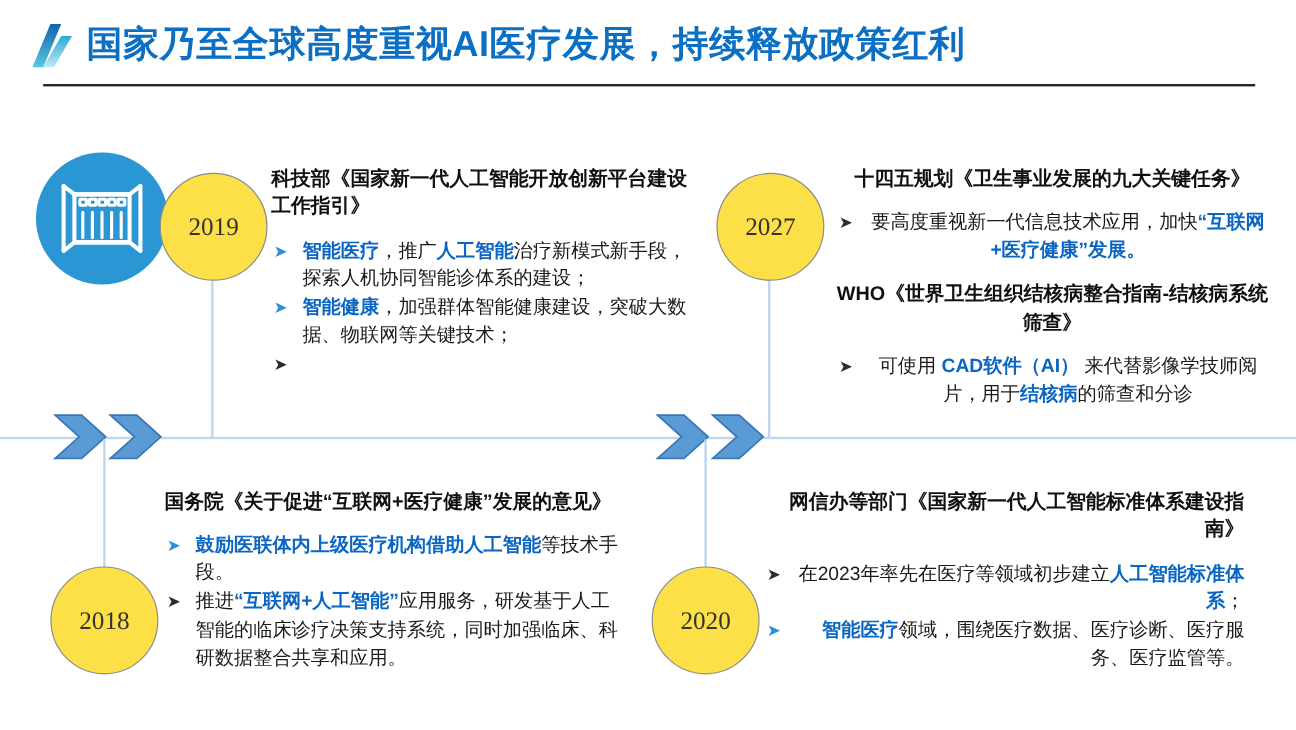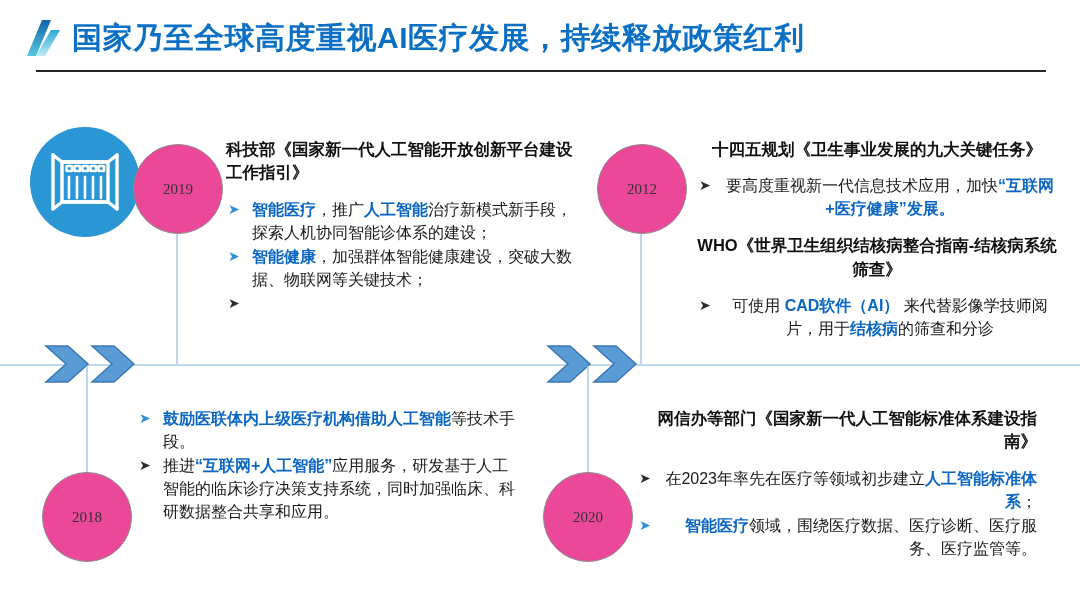--- a/index.html
+++ b/index.html
@@ -41,23 +41,23 @@
   .connector{
     position:absolute;width:0;
     border-left:2px solid #bcd7ee;
   }
 
   
   .year-node{
     position:absolute;
     width:88px;height:88px;border-radius:50%;
     border:1.5px solid #8b8b8b;
-    background:#ec4899;
+    background:#fde047;
     display:flex;align-items:center;justify-content:center;
-    font-size:15px;color:#333333;
+    font-size:21px;color:#333333;
     font-family:"Liberation Serif","DejaVu Serif",serif;
     z-index:3;
   }
 
   
   #server-icon-badge{
     position:absolute;left:30px;top:127px;
     width:110px;height:110px;border-radius:50%;
     background:#2a96d4;
     display:flex;align-items:center;justify-content:center;
@@ -173,21 +173,21 @@
       <path d="M20 28 L20 49"></path>
       <path d="M28 28 L28 49"></path>
       <path d="M36 28 L36 49"></path>
       <path d="M44 28 L44 49"></path>
       <path d="M52 28 L52 49"></path>
     </g>
   </svg>
 </div>
 
 <div class="year-node" id="node-2019">2019</div>
-<div class="year-node" id="node-2021">2012</div>
+<div class="year-node" id="node-2021">2027</div>
 <div class="year-node" id="node-2018">2018</div>
 <div class="year-node" id="node-2020">2020</div>
 
 <div class="block" id="block-2019">
   <div class="block-heading">科技部《国家新一代人工智能开放创新平台建设工作指引》</div>
   <ul class="bullets">
       <li><span class="bullet-marker blue">➤</span><span class="hl">智能医疗</span><span>，推广</span><span class="hl">人工智能</span><span>治疗新模式新手段，探索人机协同智能诊体系的建设；</span></li>
       <li><span class="bullet-marker blue">➤</span><span class="hl">智能健康</span><span>，加强群体智能健康建设，突破大数据、物联网等关键技术；</span></li>
       <li><span class="bullet-marker dark">➤</span></li>
     </ul>
@@ -198,20 +198,21 @@
   <ul class="bullets">
       <li><span class="bullet-marker dark">➤</span><span>要高度重视新一代信息技术应用，加快</span><span class="hl">“互联网+医疗健康”发展。</span></li>
     </ul>
   <div class="block-heading second">WHO《世界卫生组织结核病整合指南-结核病系统筛查》</div>
   <ul class="bullets">
       <li><span class="bullet-marker dark">➤</span><span>可使用 </span><span class="hl">CAD软件（AI）</span><span> 来代替影像学技师阅片，用于</span><span class="hl">结核病</span><span>的筛查和分诊</span></li>
     </ul>
 </div>
 
 <div class="block" id="block-2018">
+  <div class="block-heading">国务院《关于促进“互联网+医疗健康”发展的意见》</div>
   <ul class="bullets">
       <li><span class="bullet-marker blue">➤</span><span class="hl">鼓励医联体内上级医疗机构借助人工智能</span><span>等技术手段。</span></li>
       <li><span class="bullet-marker dark">➤</span><span>推进</span><span class="hl">“互联网+人工智能”</span><span>应用服务，研发基于人工智能的临床诊疗决策支持系统，同时加强临床、科研数据整合共享和应用。</span></li>
     </ul>
 </div>
 
 <div class="block" id="block-2020">
   <div class="block-heading">网信办等部门《国家新一代人工智能标准体系建设指南》</div>
   <ul class="bullets">
       <li><span class="bullet-marker dark">➤</span><span>在2023年率先在医疗等领域初步建立</span><span class="hl">人工智能标准体系</span><span>；</span></li>

